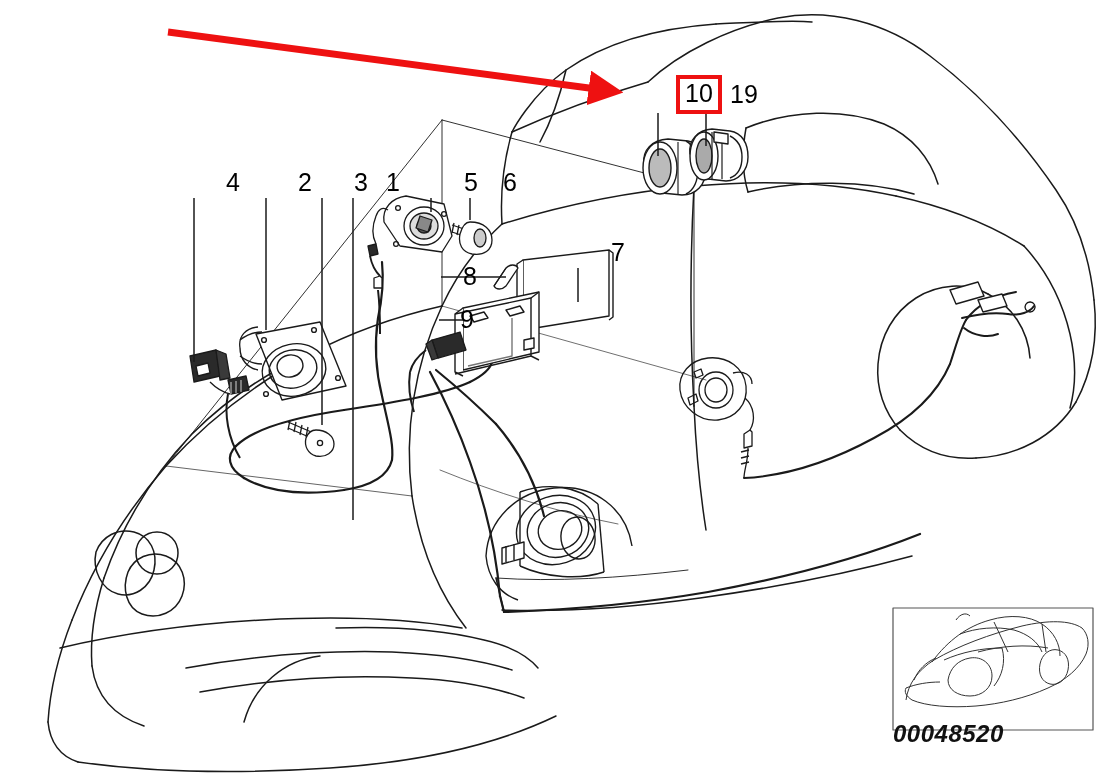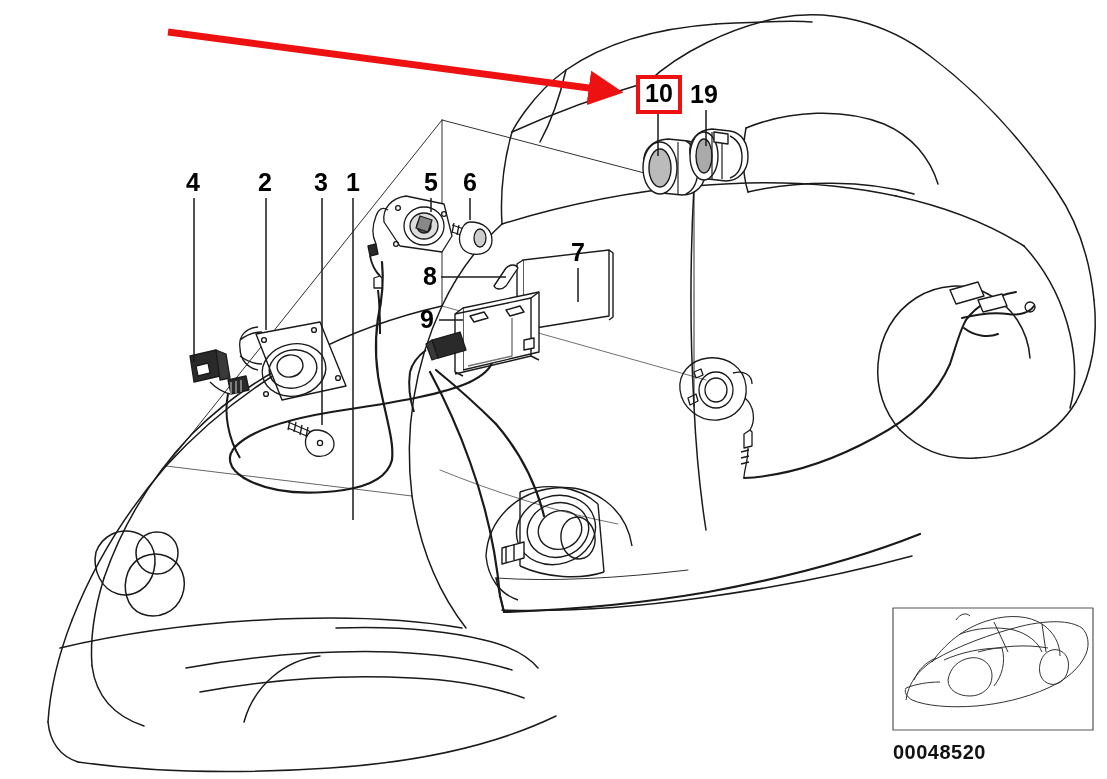--- a/index.html
+++ b/index.html
@@ -21,43 +21,45 @@
   #diagram-svg {
     position: absolute;
     left: 0;
     top: 0;
     width: 1107px;
     height: 779px;
   }
   .callout-label {
     position: absolute;
     font-family: "Liberation Sans", sans-serif;
-    font-weight: bold;
+    font-weight: normal;
     font-size: 25px;
     color: #000000;
     line-height: 1;
     white-space: nowrap;
     user-select: none;
+    margin-left: 40px;
   }
   .callout-label.highlighted {
     border: 4px solid #ee1111;
     padding: 2px 5px 4px 5px;
     background: #ffffff;
     box-sizing: border-box;
   }
   #ref-number {
     position: absolute;
     left: 893px;
-    top: 741px;
+    top: 720px;
     font-family: "Liberation Sans", sans-serif;
-    font-size: 20px;
+    font-size: 24px;
     font-weight: bold;
     letter-spacing: 0.5px;
     color: #111111;
     white-space: nowrap;
+    font-style: italic;
   }
 </style>
 </head>
 <body>
 
 <div id="diagram-root">
 
   <svg id="diagram-svg" viewBox="0 0 1107 779">
 
     <defs>

